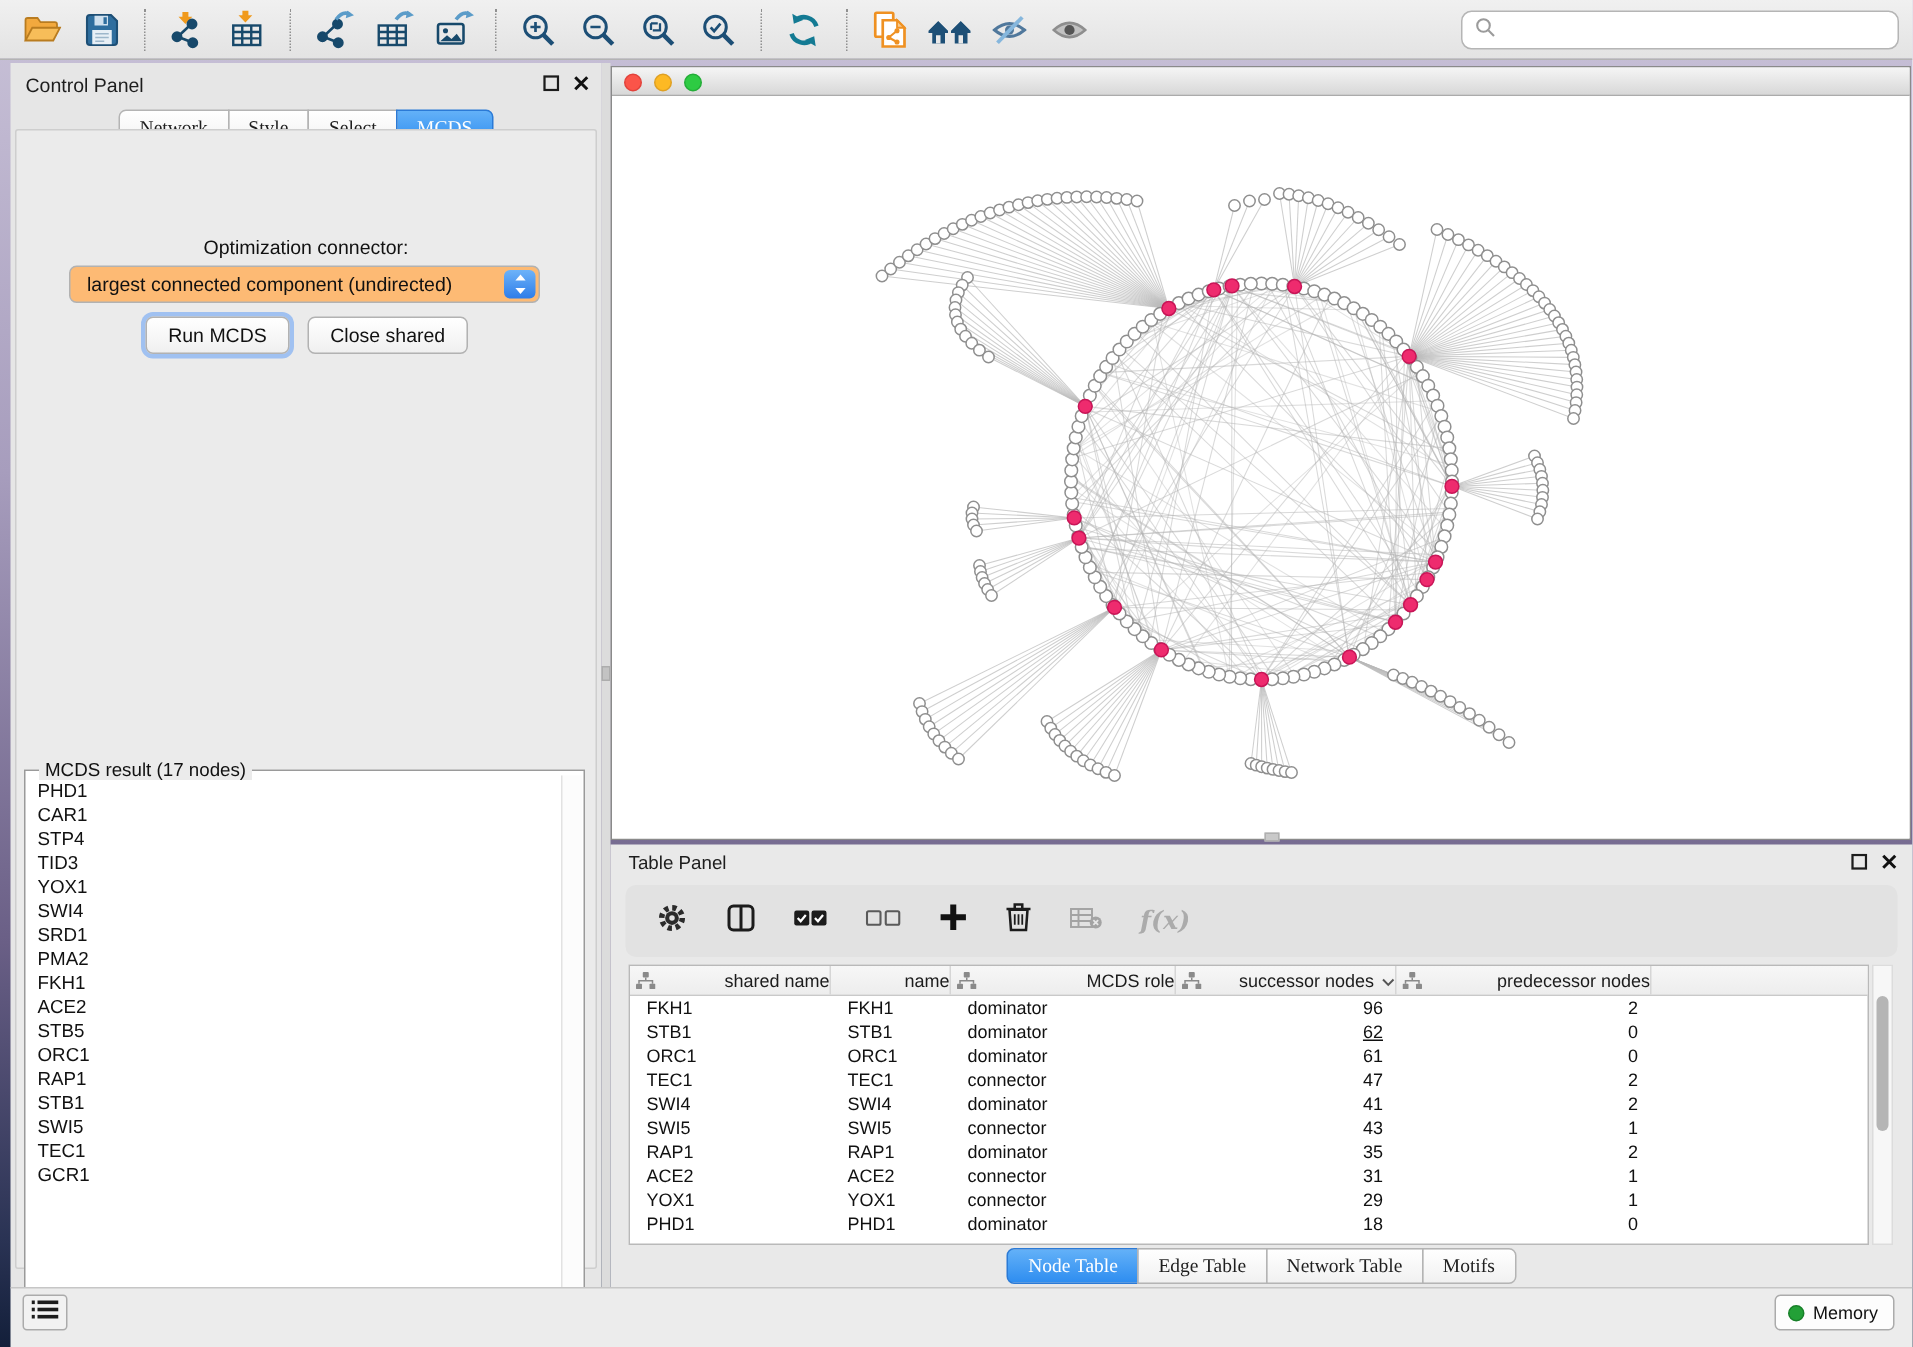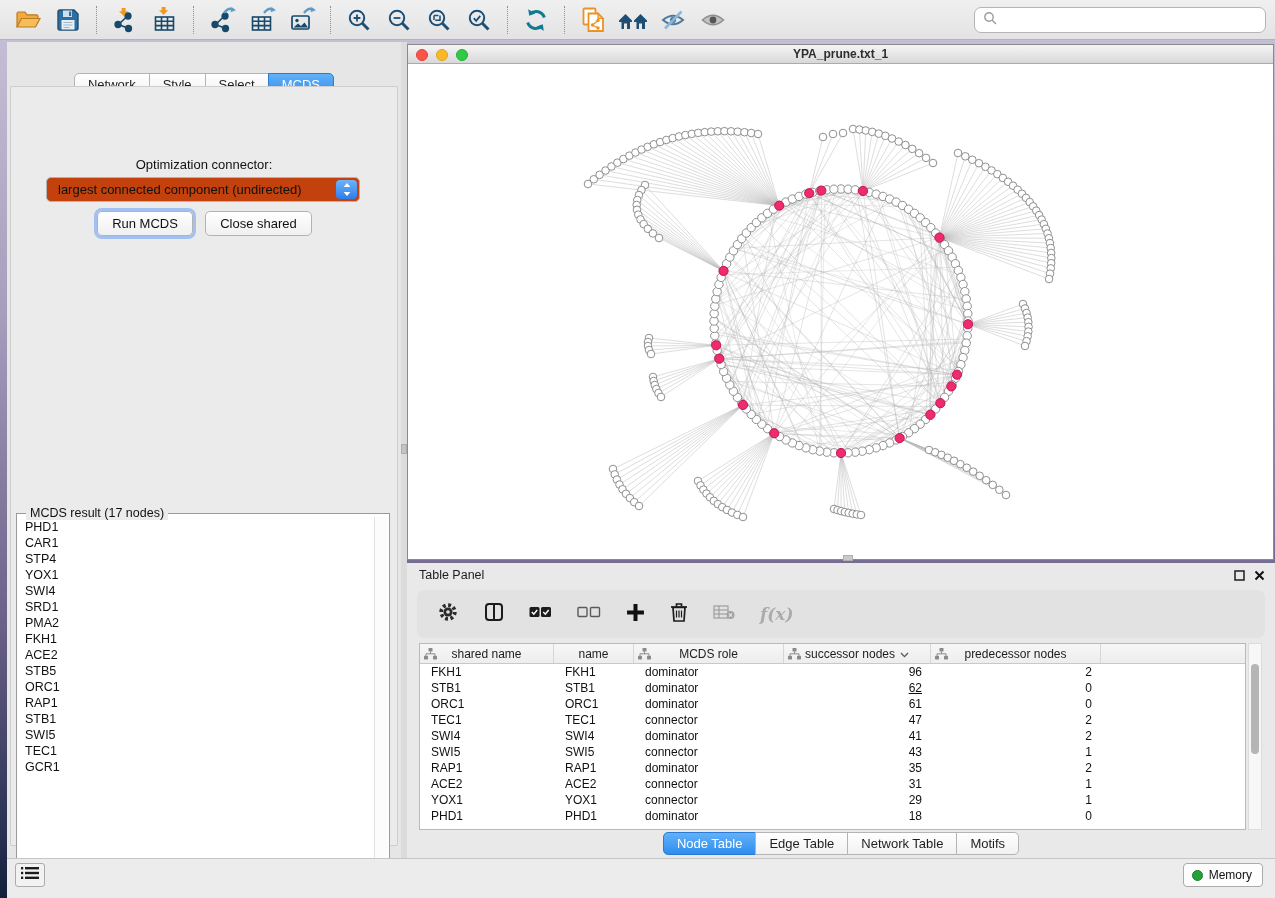--- a/index.html
+++ b/index.html
@@ -17,28 +17,28 @@
     border:1px solid #b5b5b5; border-radius:7px; display:flex; align-items:center; padding-left:8px; }
   .search-wrap input { border:none; outline:none; flex:1; font-size:13px; font-family:"Liberation Sans",sans-serif; margin-left:6px; background:transparent; }
 
   
   .control-panel { position:absolute; left:7px; top:42px; width:394px; height:816px; background:#e6e6e6; }
   .cp-header { position:absolute; left:0; top:0; right:0; height:28px; }
   .cp-title { position:absolute; left:10px; top:7px; font-size:13px; color:#1d1d1d; }
   .win-btns { position:absolute; right:8px; top:6px; display:flex; gap:9px; align-items:center; }
   .ctabs { position:absolute; left:0; right:0; top:31px; display:flex; justify-content:center; }
   .ctab, .btab { padding:3px 13px; font-size:13px; color:#1e1e1e; background:linear-gradient(#ffffff,#f1f1f1);
-    border:1px solid #b4b4b4; margin-left:-1px; cursor:default; }
+    border:1px solid #b4b4b4; margin-left:-1px; cursor:default;font-family:Liberation Serif, serif; }
   .ctab:first-child, .btab:first-child { border-radius:5px 0 0 5px; margin-left:0; }
   .ctab:last-child, .btab:last-child { border-radius:0 5px 5px 0; }
   .ctab.active, .btab.active { background:linear-gradient(#63b1f8,#2e8df0); color:#fff; border-color:#2b7ad6; }
   .tabpage { position:absolute; left:3px; top:44px; width:388px; height:760px; background:#ebebeb;
     border:1px solid #cecece; border-radius:2px; }
   .crit-label { position:absolute; left:0; right:0; top:70px; text-align:center; font-size:13px; color:#111; }
-  .crit-select { position:absolute; left:35px; top:90px; width:314px; height:25px; background:#c2410c;
+  .crit-select { position:absolute; left:35px; top:90px; width:314px; height:25px; background:#fdba74;
     border:1px solid #b2b2b2; border-radius:5px; display:flex; align-items:center; font-size:13px; color:#111;
     padding-left:11px; }
   .crit-select .stepper { position:absolute; right:2px; top:2px; width:21px; height:19px; border-radius:4px;
     background:linear-gradient(#6db3f9,#2e7de9); display:flex; align-items:center; justify-content:center; }
   .pbtn { position:absolute; top:124px; height:25px; background:linear-gradient(#ffffff,#f0f0f0);
     border:1px solid #b2b2b2; border-radius:5px; font-size:13px; color:#111; display:flex;
     align-items:center; justify-content:center; }
   .pbtn.run { left:86px; width:96px; box-shadow:0 0 0 3px rgba(110,165,245,.6); }
   .pbtn.closep { left:194px; width:107px; }
   .fieldset { position:absolute; left:5px; top:426px; width:374px; height:372px; background:#fff; border:1px solid #9a9a9a; }
@@ -64,21 +64,21 @@
 
   
   .table-panel { position:absolute; left:407px; top:563px; width:868px; height:295px; background:#e9e9e9; }
   .tp-title { position:absolute; left:12px; top:5px; font-size:12.5px; color:#1d1d1d; }
   .tp-winbtns { position:absolute; right:10px; top:4px; display:flex; gap:9px; align-items:center; }
   .tp-toolbar { position:absolute; left:10px; top:27px; right:10px; height:48px; background:#e2e2e2;
     border-radius:7px; display:flex; align-items:center; gap:25px; padding-left:20px;font-weight:bold; }
   .fx { font-family:"DejaVu Serif", serif; font-style:italic; font-size:17px; color:#ababab; }
   .nt-table { position:absolute; left:12px; top:80px; width:827px; height:187px; background:#fff; border:1px solid #b9b9b9; }
   .nt-header { display:flex; height:20px; background:linear-gradient(#f7f7f7,#ededed); border-bottom:1px solid #c9c9c9; }
-  .th { display:flex; align-items:center; justify-content:center; gap:5px; border-right:1px solid #d6d6d6;
+  .th { display:flex; align-items:center; justify-content:flex-end; gap:5px; border-right:1px solid #d6d6d6;
     font-size:12px; color:#1c1c1c; height:100%; position:relative; }
   .th .hicon { position:absolute; left:4px; top:4px; }
   .nt-body { position:relative; }
   .tr { display:flex; height:16px; line-height:16px; font-size:12px; color:#111; }
   .td { overflow:hidden; white-space:nowrap; }
   .td.left { padding-left:11px; text-align:left; }
   .td.right { padding-right:9px; text-align:right; }
   .nt-scroll { position:absolute; left:841px; top:80px; width:14px; height:187px; background:#f7f7f7; border:1px solid #dcdcdc; }
   .nt-thumb { position:absolute; left:2px; top:20px; width:8px; height:90px; background:#b5b5b5; border-radius:5px; }
   .table-tabs { position:absolute; left:0; right:0; top:269px; display:flex; justify-content:center; }
@@ -243,20 +243,31 @@
     <div class="search-wrap">
       <span><svg width="14" height="14" viewBox="0 0 14 14">
             <circle cx="6" cy="6" r="4.2" fill="none" stroke="#9b9b9b" stroke-width="1.4"></circle>
             <line x1="9.2" y1="9.2" x2="13" y2="13" stroke="#9b9b9b" stroke-width="1.4"></line>
           </svg></span>
       <input value="" placeholder="" style="">
     </div>
   </div>
 
   <div class="control-panel">
+    <div class="cp-header">
+      <span class="cp-title">Control Panel</span>
+      <span class="win-btns">
+        <span><svg width="11" height="11" viewBox="0 0 11 11">
+              <rect x="1" y="1" width="9" height="9" fill="none" stroke="#1c1c1c" stroke-width="1.5"></rect>
+            </svg></span>
+        <span><svg width="11" height="11" viewBox="0 0 11 11">
+              <path d="M1.5 1.5l8 8M9.5 1.5l-8 8" stroke="#111" stroke-width="2"></path>
+            </svg></span>
+      </span>
+    </div>
     <div class="ctabs">
         <div class="ctab">Network</div>
         <div class="ctab">Style</div>
         <div class="ctab">Select</div>
         <div class="ctab active">MCDS</div>
       </div>
     <div class="tabpage">
       <div class="crit-label">Optimization connector:</div>
       <div class="crit-select">
         <span>largest connected component (undirected)</span>
@@ -268,20 +279,21 @@
           </span>
       </div>
       <div class="pbtn run">Run MCDS</div>
       <div class="pbtn closep">Close shared</div>
       <div class="fieldset">
         <span class="legend">MCDS result (17 nodes)</span>
         <div class="mcds-list">
             <div class="mcds-item">PHD1</div>
             <div class="mcds-item">CAR1</div>
             <div class="mcds-item">STP4</div>
+            <div class="mcds-item">TID3</div>
             <div class="mcds-item">YOX1</div>
             <div class="mcds-item">SWI4</div>
             <div class="mcds-item">SRD1</div>
             <div class="mcds-item">PMA2</div>
             <div class="mcds-item">FKH1</div>
             <div class="mcds-item">ACE2</div>
             <div class="mcds-item">STB5</div>
             <div class="mcds-item">ORC1</div>
             <div class="mcds-item">RAP1</div>
             <div class="mcds-item">STB1</div>
@@ -296,21 +308,20 @@
 
   <div class="vsplit">
       <div class="grip"></div>
     </div>
 
   <div class="net-window">
     <div class="nw-title">
       <span class="light red"></span>
       <span class="light yellow"></span>
       <span class="light green"></span>
-      <span class="title">YPA_prune.txt_1</span>
     </div>
     <div class="nw-client">
       <svg width="865" height="495" viewBox="0 0 865 495">
           <line x1="531.4179500654308" y1="173.57213204823967" x2="326.91481057664424" y2="184.43043540795165" stroke="#b3b3b3" stroke-width="0.7" stroke-opacity="0.5"></line>
           <line x1="311.2930330429281" y1="294.7108644974565" x2="539.4506606735143" y2="185.01090801812148" stroke="#b3b3b3" stroke-width="0.7" stroke-opacity="0.5"></line>
           <line x1="335.0036779097596" y1="340.96232507666485" x2="545.7842221470372" y2="317.68282993906973" stroke="#b3b3b3" stroke-width="0.7" stroke-opacity="0.5"></line>
           <line x1="522.331127256934" y1="350.82553055123503" x2="309.3990745947171" y2="287.3348528942819" stroke="#b3b3b3" stroke-width="0.7" stroke-opacity="0.5"></line>
           <line x1="532.3912359202566" y1="339.1719320361658" x2="448.3095949774167" y2="388.0373900718712" stroke="#b3b3b3" stroke-width="0.7" stroke-opacity="0.5"></line>
           <line x1="433" y1="389" x2="549.1741356918408" y2="203.67139904282183" stroke="#b3b3b3" stroke-width="0.7" stroke-opacity="0.5"></line>
           <line x1="413.35178093996757" y1="126.58929771844063" x2="321.1492767975358" y2="319.5215074851645" stroke="#b3b3b3" stroke-width="0.7" stroke-opacity="0.5"></line>

